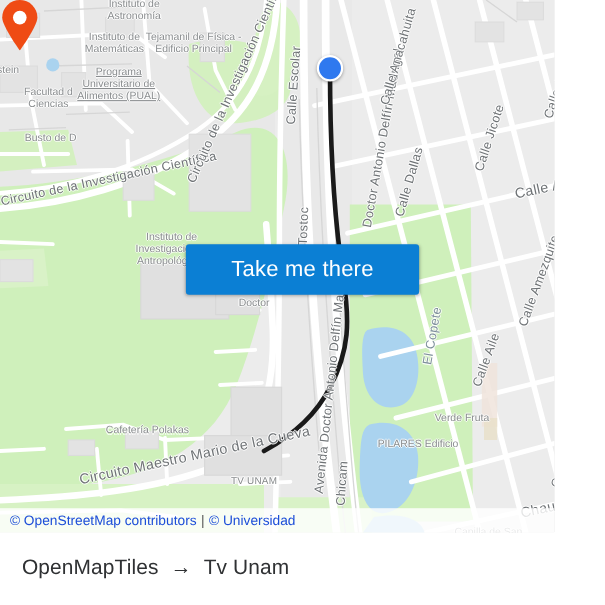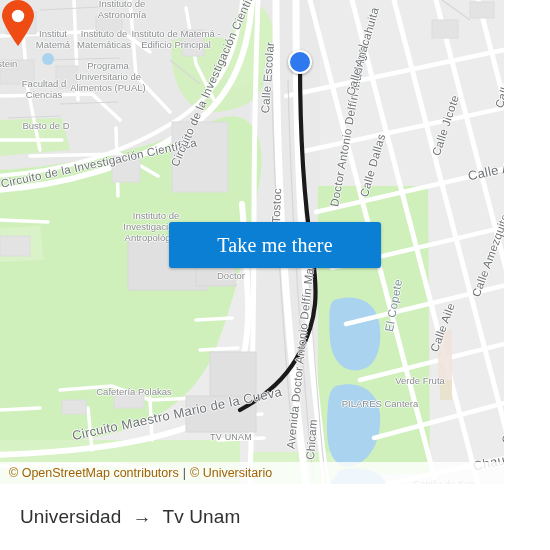--- a/index.html
+++ b/index.html
@@ -95,21 +95,21 @@
   #cta {
     position: absolute;
     left: 169px;
     top: 222px;
     width: 212px;
     height: 46px;
     background: #0b7fd4;
     border: none;
     border-radius: 3px;
     color: #ffffff;
-    font-family: Liberation Serif, serif;
+    font-family: Liberation Sans, sans-serif;
     font-size: 20px;
     letter-spacing: .2px;
     cursor: pointer;
     box-shadow: 0 1px 3px rgba(0,0,0,.28);
     padding: 0;
   }
 
   
   #attribution {
     position: absolute;
@@ -120,21 +120,21 @@
     background: rgba(255,255,255,.82);
     display: flex;
     align-items: center;
     font-size: 12.5px;
     color: #2b2b2b;
     padding-left: 9px;
     box-sizing: border-box;
     white-space: nowrap;
   }
   #attribution a {
-    color: #a16207;
+    color: #1d4ed8;
     text-decoration: none;
   }
   .attr-sep { padding: 0 4px; color: #555; }
 
   
   #footer {
     position: absolute;
     left: 0;
     top: 484px;
     width: 550px;
@@ -307,40 +307,38 @@
         <path d="M438 330 L 452 330 L 452 388 L 438 388 Z" fill="#f0e4dc" opacity=".85"></path>
         <path d="M440 380 L 452 380 L 452 400 L 440 400 Z" fill="#e9e0c8" opacity=".8"></path>
 
         <path d="M300 62 C 300 130, 304 200, 312 252 C 318 292, 318 318, 300 352
                  C 286 380, 262 398, 240 410" stroke="#1a1a1a" stroke-width="4.2" fill="none" stroke-linecap="round"></path>
       </g>
     </svg>
 
     <div class="map-label poi" style="left:76px;  top:-2px;  width:92px;">Instituto de
 Astronomía</div>
-    <div class="map-label poi" style="left:22px;  top:28px;  width:62px;">Institut
-Matemá</div>
     <div class="map-label poi" style="left:56px;  top:28px;  width:96px;">Instituto de
 Matemáticas</div>
-    <div class="map-label poi" style="left:120px; top:28px;  width:112px;">Instituto de Matemá -
+    <div class="map-label poi" style="left:120px; top:28px;  width:112px;">Tejamanil de Física -
 Edificio Principal</div>
-    <div class="map-label poi" style="left:62px;  top:60px;  width:92px;">Programa
+    <div class="map-label poi" style="left:62px;  top:60px;  width:92px;text-decoration:underline;">Programa
 Universitario de
 Alimentos (PUAL)</div>
     <div class="map-label poi" style="left:-8px;  top:58px;  width:54px; text-align:left;">nstein</div>
     <div class="map-label poi" style="left:8px;   top:78px;  width:72px;">Facultad d
 Ciencias</div>
     <div class="map-label poi" style="left:8px;   top:120px; width:76px;">Busto de D</div>
     <div class="map-label poi" style="left:110px; top:210px; width:92px;">Instituto de
 Investigaciones
 Antropológicas</div>
     <div class="map-label poi" style="left:200px; top:270px; width:62px;">Doctor</div>
     <div class="map-label poi" style="left:84px;  top:386px; width:100px;">Cafetería Polakas</div>
     <div class="map-label poi" style="left:382px; top:375px; width:76px;">Verde Fruta</div>
-    <div class="map-label poi" style="left:336px; top:398px; width:88px;">PILARES Cantera</div>
+    <div class="map-label poi" style="left:336px; top:398px; width:88px;">PILARES Edificio</div>
     <div class="map-label poi" style="left:406px; top:478px; width:76px;">Capilla de San</div>
 
     <div class="map-label street" style="left:-6px; top:158px; width:210px; transform:rotate(-12deg);">Circuito de la Investigación Científica</div>
     <div class="map-label street" style="left:130px; top:92px; width:150px; transform:rotate(-66deg); transform-origin:50% 50%;">Circuito de la Investigación Científica</div>
     <div class="map-label street" style="left:220px; top:72px; width:96px; transform:rotate(-86deg);">Calle Escolar</div>
     <div class="map-label street" style="left:186px; top:338px; width:232px; transform:rotate(-84deg);">Avenida Doctor Antonio Delfín Madrigal</div>
     <div class="map-label street" style="left:242px; top:120px; width:214px; transform:rotate(-80deg);">Doctor Antonio Delfín Madrigal</div>
     <div class="map-label street" style="left:296px; top:46px; width:134px; transform:rotate(-74deg);">Calle Anacahuita</div>
     <div class="map-label street" style="left:400px; top:120px; width:92px; transform:rotate(-72deg);">Calle Jicote</div>
     <div class="map-label street" style="left:464px; top:78px; width:86px; transform:rotate(-72deg);">Calle Aile</div>
@@ -364,25 +362,25 @@
       <path d="M18 46 C 18 46, 34 24, 34 16 A16 16 0 1 0 2 16 C 2 24, 18 46, 18 46 Z" fill="#ef4b14"></path>
       <circle cx="18" cy="16" r="6.2" fill="#ffffff"></circle>
     </svg>
     <div id="dest-label">TV UNAM</div>
 
     <button id="cta">Take me there</button>
 
     <div id="attribution">
       <a href="#">© OpenStreetMap contributors</a>
       <span class="attr-sep">|</span>
-      <a href="#">© Universitario</a>
+      <a href="#">© Universidad</a>
     </div>
   </div>
 
   <div id="footer">
     <div id="trip">
-      <span>Universidad</span>
+      <span>OpenMapTiles</span>
       <span class="arrow">→</span>
       <span>Tv Unam</span>
     </div>
   </div>
 
 </div>
 
 </body></html>

